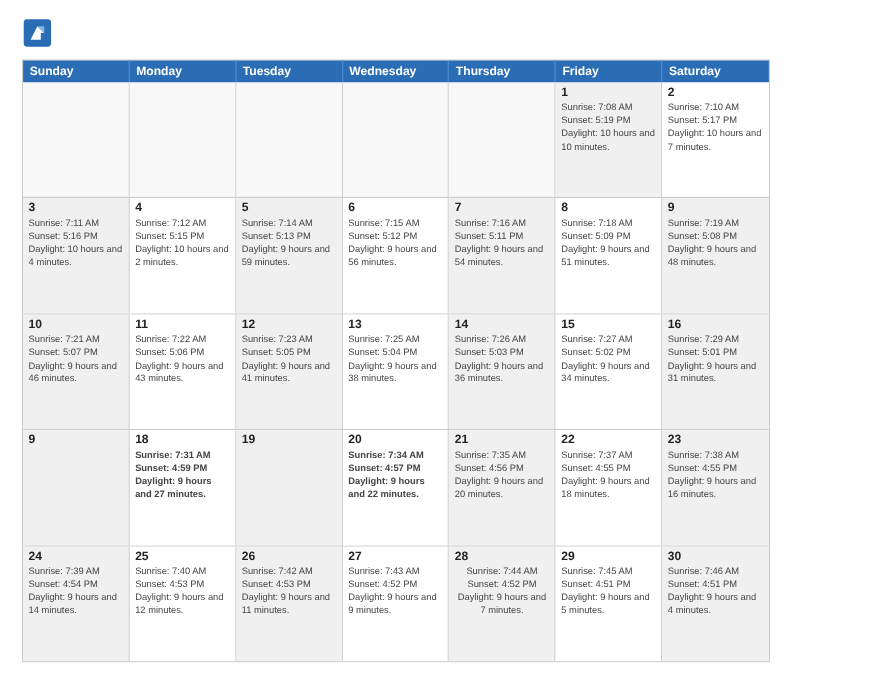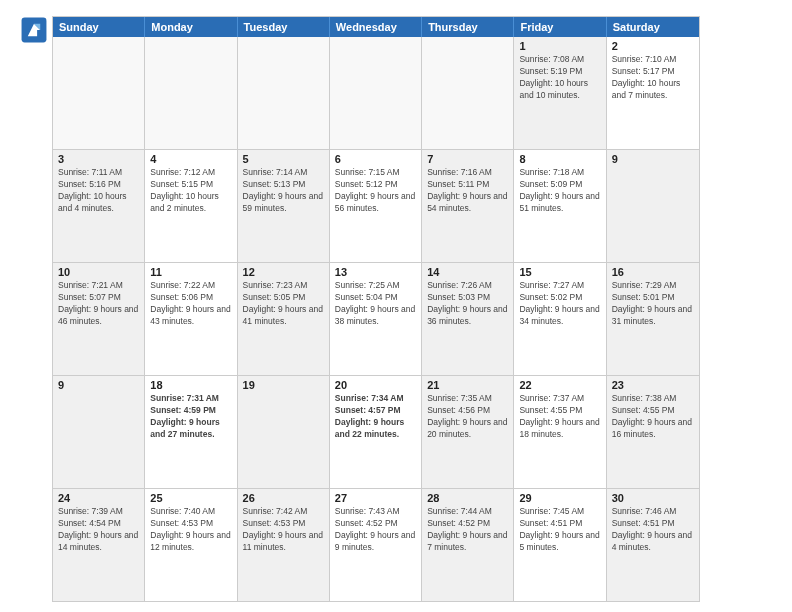--- a/index.html
+++ b/index.html
@@ -8,20 +8,21 @@
       background: #fff;
       width: 792px;
       height: 612px;
       overflow: hidden;
     }
     .page {
       width: 720px;
       height: 612px;
       padding: 16px 20px 10px 20px;
       display: flex;
+      flex-direction: column;
     }
     .header {
       display: flex;
       align-items: flex-start;
       justify-content: space-between;
       margin-bottom: 10px;
     }
     .logo {
       display: flex;
       align-items: center;
@@ -193,20 +194,23 @@
 Daylight: 9 hours and 54 minutes.</div>
           </div>
           <div class="cal-cell">
             <div class="day-num">8</div>
             <div class="day-info" style="white-space: pre-line;">Sunrise: 7:18 AM
 Sunset: 5:09 PM
 Daylight: 9 hours and 51 minutes.</div>
           </div>
           <div class="cal-cell shaded">
             <div class="day-num">9</div>
+            <div class="day-info" style="white-space: pre-line;">Sunrise: 7:19 AM
+Sunset: 5:08 PM
+Daylight: 9 hours and 48 minutes.</div>
           </div>
         </div>
         <div class="cal-row">
           <div class="cal-cell shaded">
             <div class="day-num">10</div>
             <div class="day-info" style="white-space: pre-line;">Sunrise: 7:21 AM
 Sunset: 5:07 PM
 Daylight: 9 hours and 46 minutes.</div>
           </div>
           <div class="cal-cell">
@@ -304,21 +308,21 @@
 Daylight: 9 hours and 11 minutes.</div>
           </div>
           <div class="cal-cell">
             <div class="day-num">27</div>
             <div class="day-info" style="white-space: pre-line;">Sunrise: 7:43 AM
 Sunset: 4:52 PM
 Daylight: 9 hours and 9 minutes.</div>
           </div>
           <div class="cal-cell shaded">
             <div class="day-num">28</div>
-            <div class="day-info" style="white-space: pre-line;">Sunrise: 7:44 AM
+            <div class="day-info" style="white-space: pre-line; text-align: center;">Sunrise: 7:44 AM
 Sunset: 4:52 PM
 Daylight: 9 hours and 7 minutes.</div>
           </div>
           <div class="cal-cell">
             <div class="day-num">29</div>
             <div class="day-info" style="white-space: pre-line;">Sunrise: 7:45 AM
 Sunset: 4:51 PM
 Daylight: 9 hours and 5 minutes.</div>
           </div>
           <div class="cal-cell shaded">

